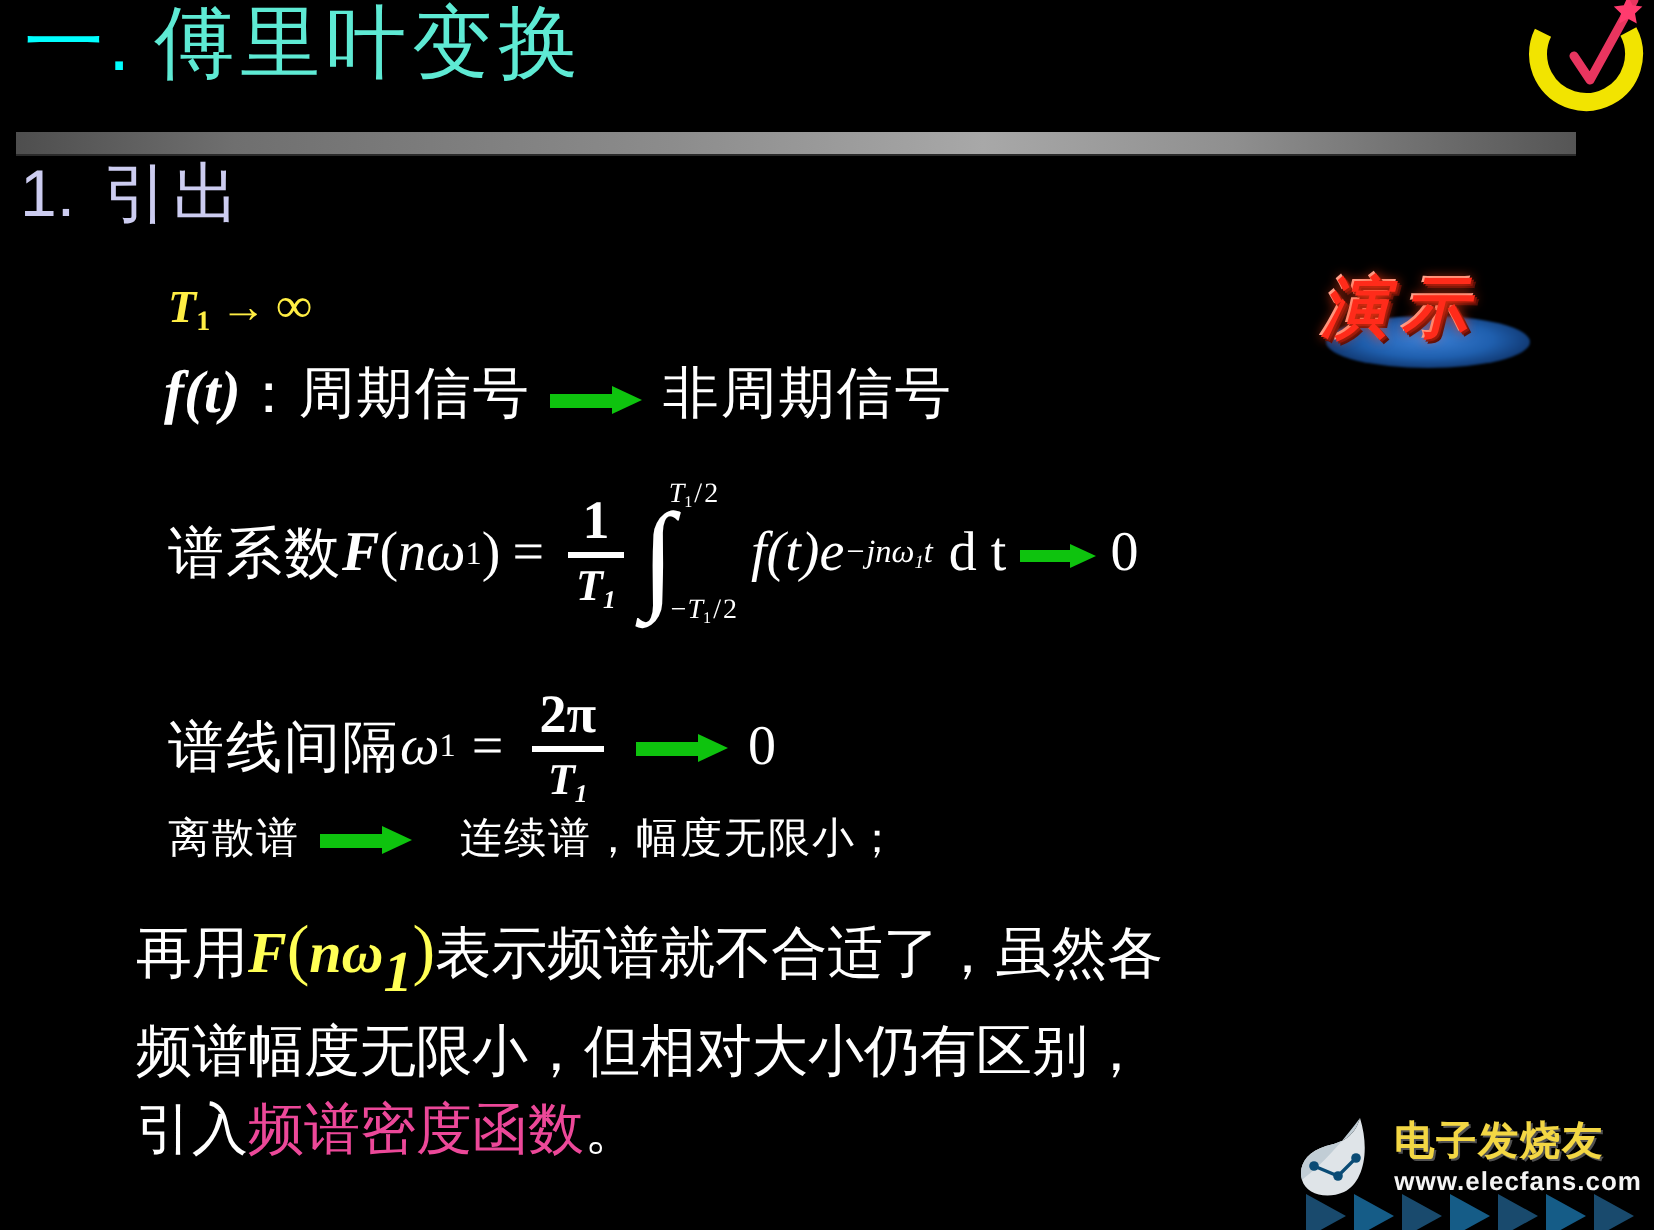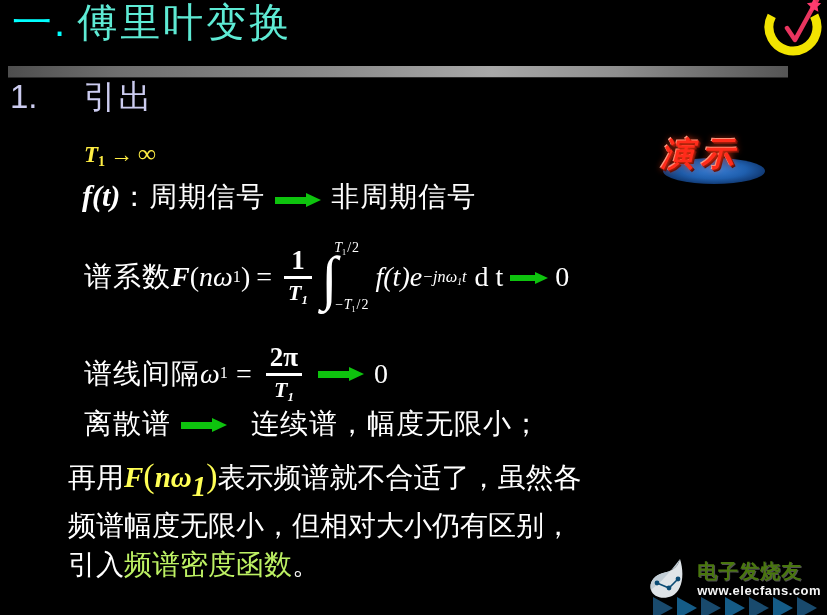--- a/index.html
+++ b/index.html
@@ -25,21 +25,21 @@
   .logo-mark{position:absolute;right:2px;top:-2px;width:66px;height:58px;}
 
   .rule-bar{
     position:absolute;left:8px;top:66px;width:780px;height:11px;
     background:linear-gradient(90deg,#4e4e4e 0%,#6f6f6f 14%,#8c8c8c 42%,#a8a8a8 62%,#8f8f8f 78%,#6a6a6a 92%,#555 100%);
     box-shadow:0 1px 0 #2a2a2a;
   }
 
   .subtitle-row{position:absolute;left:10px;top:80px;display:flex;align-items:baseline;gap:14px;}
   .sub-num{font-family:"Liberation Sans","DejaVu Sans",sans-serif;font-size:33px;color:#ccccf0;line-height:1;}
-  .sub-text{font-family:"Liberation Sans","DejaVu Sans",sans-serif;font-size:33px;color:#ccccf0;letter-spacing:2px;line-height:1;margin-left:32px;}
+  .sub-text{font-family:"Liberation Sans","DejaVu Sans",sans-serif;font-size:33px;color:#ccccf0;letter-spacing:2px;line-height:1;}
 
   
   .body-area{position:absolute;left:0;top:128px;right:0;bottom:0;}
 
   .line{position:absolute;white-space:nowrap;color:#ffffff;}
   .serif{font-family:"Liberation Serif","DejaVu Serif",serif;}
 
   
   .l-limit{left:84px;top:12px;font-size:23px;font-weight:bold;font-style:italic;color:#ffee44;}
   .l-limit .sub{font-size:14px;font-style:normal;vertical-align:-4px;}
@@ -80,45 +80,45 @@
   .sfrac{display:inline-block;font-size:14px;}
   .sfrac i{font-style:italic;}
   .sfrac .sl{padding:0 1px;font-style:normal;}
 
   
   .l-omega{left:84px;top:216px;font-size:28px;display:flex;align-items:center;}
   .l-omega .cn{font-family:"Liberation Sans","DejaVu Sans",sans-serif;font-size:28px;letter-spacing:1px;}
 
   
   .l-disc{left:84px;top:277px;font-size:28px;display:flex;align-items:center;}
-  .l-disc .cn{font-family:Liberation Mono, monospace;font-size:28px;letter-spacing:1px;}
+  .l-disc .cn{font-family:Liberation Mono, monospace;font-size:21px;letter-spacing:1px;}
 
   
   .para{position:absolute;left:68px;top:328px;width:700px;
         font-family:"Liberation Sans","DejaVu Sans",sans-serif;
         font-size:28px;line-height:39px;color:#ffffff;letter-spacing:0px;}
   .para .fy{color:#ffff55;font-family:"Liberation Serif","DejaVu Serif",serif;font-style:italic;font-weight:bold;font-size:29px;}
   .para .paren{color:#ffff55;font-family:"Liberation Serif","DejaVu Serif",serif;font-size:34px;font-weight:normal;}
-  .para .hl{color:#bef264;}
+  .para .hl{color:#ec4899;}
 
   
   .stamp{position:absolute;left:655px;top:132px;width:118px;height:56px;}
   .stamp .disc{position:absolute;left:8px;top:26px;width:102px;height:26px;border-radius:50%;
     background:radial-gradient(ellipse at 50% 45%,#3a7fd5 0%,#1f5fae 45%,#0d2f63 80%,#06173a 100%);
     filter:blur(0.4px);}
   .stamp .txt{position:absolute;left:6px;top:0px;width:110px;
     font-family:"Liberation Serif","DejaVu Serif",serif;font-size:33px;font-weight:bold;
     font-style:italic;letter-spacing:7px;color:#ff2b1a;
     text-shadow:0 0 6px rgba(255,60,20,.9), 1px 1px 0 #7a1008, 2px 2px 0 #4c0a05, -1px -1px 0 #ffb3a0;}
 
   
   .wm{position:absolute;right:6px;bottom:14px;display:flex;align-items:center;gap:6px;opacity:.96;}
   .wm .leaf{width:44px;height:44px;}
   .wm .wtxt{display:flex;flex-direction:column;line-height:1;}
-  .wm .cn{font-family:"Liberation Sans","DejaVu Sans",sans-serif;font-size:20px;font-weight:bold;color:#4d7c0f;letter-spacing:1px;
+  .wm .cn{font-family:"Liberation Sans","DejaVu Sans",sans-serif;font-size:20px;font-weight:bold;color:#fde047;letter-spacing:1px;
           text-shadow:1px 1px 0 #555;}
   .wm .url{font-family:"Liberation Sans","DejaVu Sans",sans-serif;font-size:13px;font-weight:bold;color:#ffffff;letter-spacing:.5px;margin-top:3px;}
 
   .navchevrons{position:absolute;right:8px;bottom:-6px;height:26px;width:168px;opacity:.95;}
 </style>
 </head>
 <body>
 
 <div class="slide">
 

